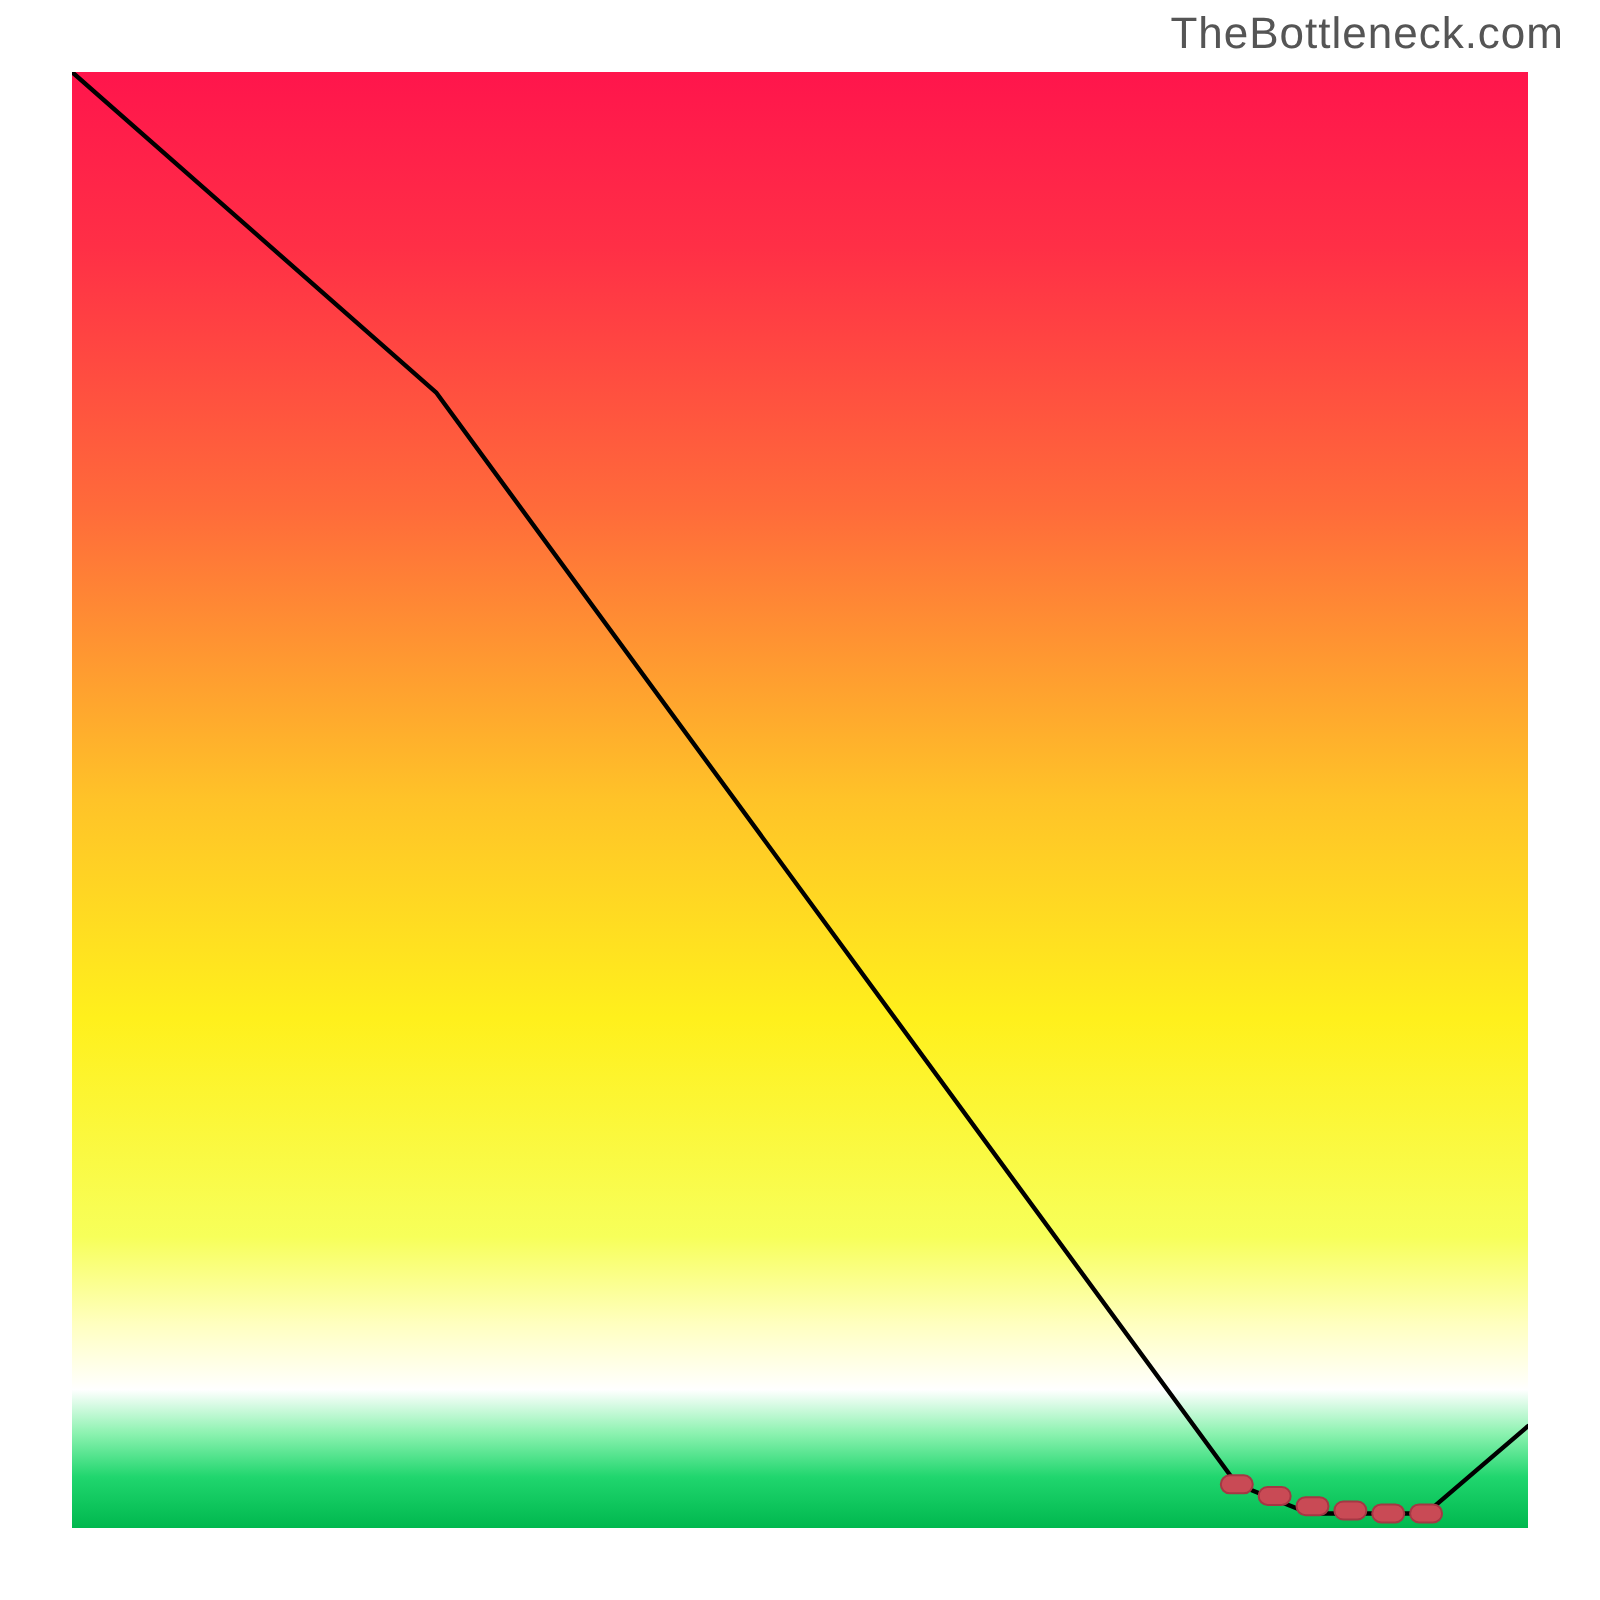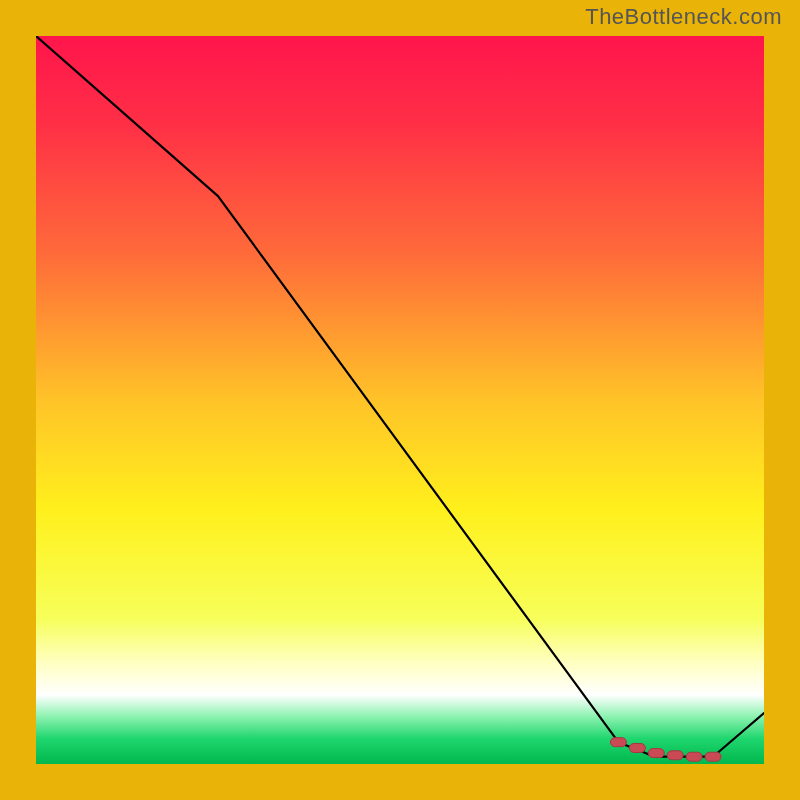--- a/index.html
+++ b/index.html
@@ -8,21 +8,21 @@
     width: 800px;
     height: 800px;
     background: #000;
     font-family: Arial, Helvetica, sans-serif;
     overflow: hidden;
   }
   .frame {
     position: relative;
     width: 800px;
     height: 800px;
-    background: #eab308;
+    background: #ffffff;
   }
   .watermark {
     position: absolute;
     top: 4px;
     right: 18px;
     color: #555;
     font-size: 22px;
     letter-spacing: 0.5px;
     user-select: none;
   }

